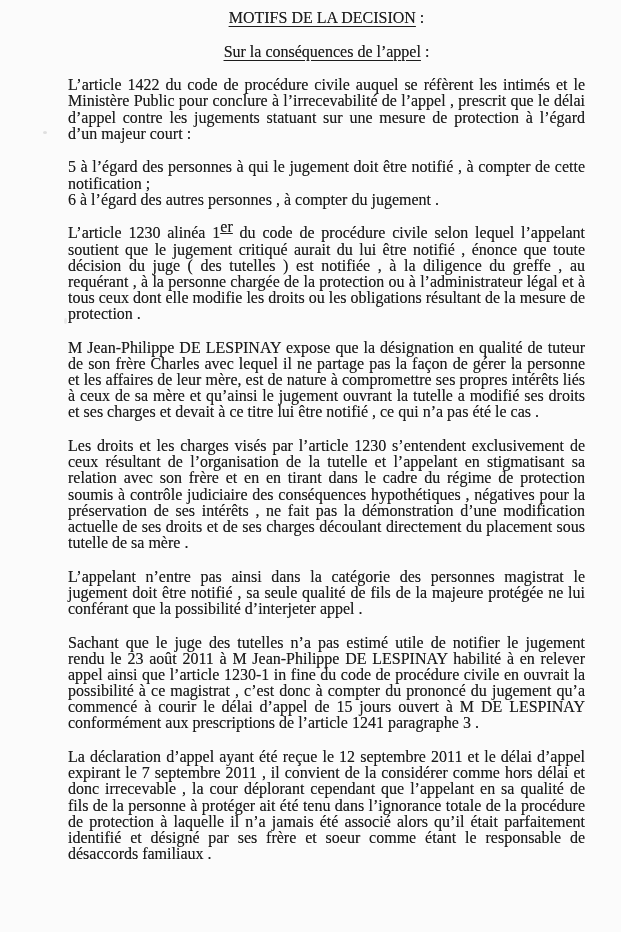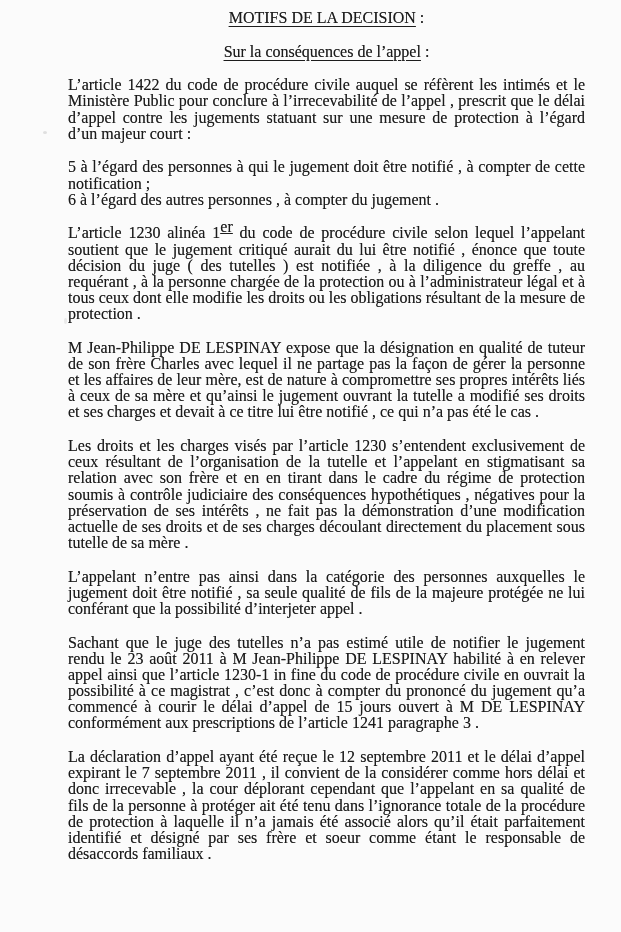--- a/index.html
+++ b/index.html
@@ -77,21 +77,21 @@
   </div>
 
   <div class="block">
     <span>L’article 1230 alinéa 1</span><sup class="ord">er</sup><span> du code de procédure civile selon lequel l’appelant soutient que le jugement critiqué aurait du lui être notifié , énonce que toute décision du juge ( des tutelles ) est notifiée , à la diligence du greffe , au requérant , à la personne chargée de la protection ou à l’administrateur légal et à tous ceux dont elle modifie les droits ou les obligations résultant de la mesure de protection .</span>
   </div>
 
   <div class="block">M Jean-Philippe DE LESPINAY expose que la désignation en qualité de tuteur de son frère Charles avec lequel il ne partage pas la façon de gérer la personne et les affaires de leur mère, est de nature à compromettre ses propres intérêts liés à ceux de sa mère et qu’ainsi le jugement ouvrant la tutelle a modifié ses droits et ses charges et devait à ce titre lui être notifié , ce qui n’a pas été le cas .</div>
 
   <div class="block">Les droits et les charges visés par l’article 1230 s’entendent exclusivement de ceux résultant de l’organisation de la tutelle et l’appelant en stigmatisant sa relation avec son frère et en en tirant dans le cadre du régime de protection soumis à contrôle judiciaire des conséquences hypothétiques , négatives pour la préservation de ses intérêts , ne fait pas la démonstration d’une modification actuelle de ses droits et de ses charges découlant directement du placement sous tutelle de sa mère .</div>
 
-  <div class="block">L’appelant n’entre pas ainsi dans la catégorie des personnes auxquelles le jugement doit être notifié , sa seule qualité de fils de la majeure protégée ne lui conférant que la possibilité d’interjeter appel .</div>
+  <div class="block">L’appelant n’entre pas ainsi dans la catégorie des personnes magistrat le jugement doit être notifié , sa seule qualité de fils de la majeure protégée ne lui conférant que la possibilité d’interjeter appel .</div>
 
   <div class="block">Sachant que le juge des tutelles n’a pas estimé utile de notifier le jugement rendu le 23 août 2011 à M Jean-Philippe DE LESPINAY habilité à en relever appel ainsi que l’article 1230-1 in fine du code de procédure civile en ouvrait la possibilité à ce magistrat , c’est donc à compter du prononcé du jugement qu’a commencé à courir le délai d’appel de 15 jours ouvert à M DE LESPINAY conformément aux prescriptions de l’article 1241 paragraphe 3 .</div>
 
   <div class="block">La déclaration d’appel ayant été reçue le 12 septembre 2011 et le délai d’appel expirant le 7 septembre 2011 , il convient de la considérer comme hors délai et donc irrecevable , la cour déplorant cependant que l’appelant en sa qualité de fils de la personne à protéger ait été tenu dans l’ignorance totale de la procédure de protection à laquelle il n’a jamais été associé alors qu’il était parfaitement identifié et désigné par ses frère et soeur comme étant le responsable de désaccords familiaux .</div>
 
   <div class="speck s1"></div>
   <div class="speck s2"></div>
 </div>
 
 </body></html>

